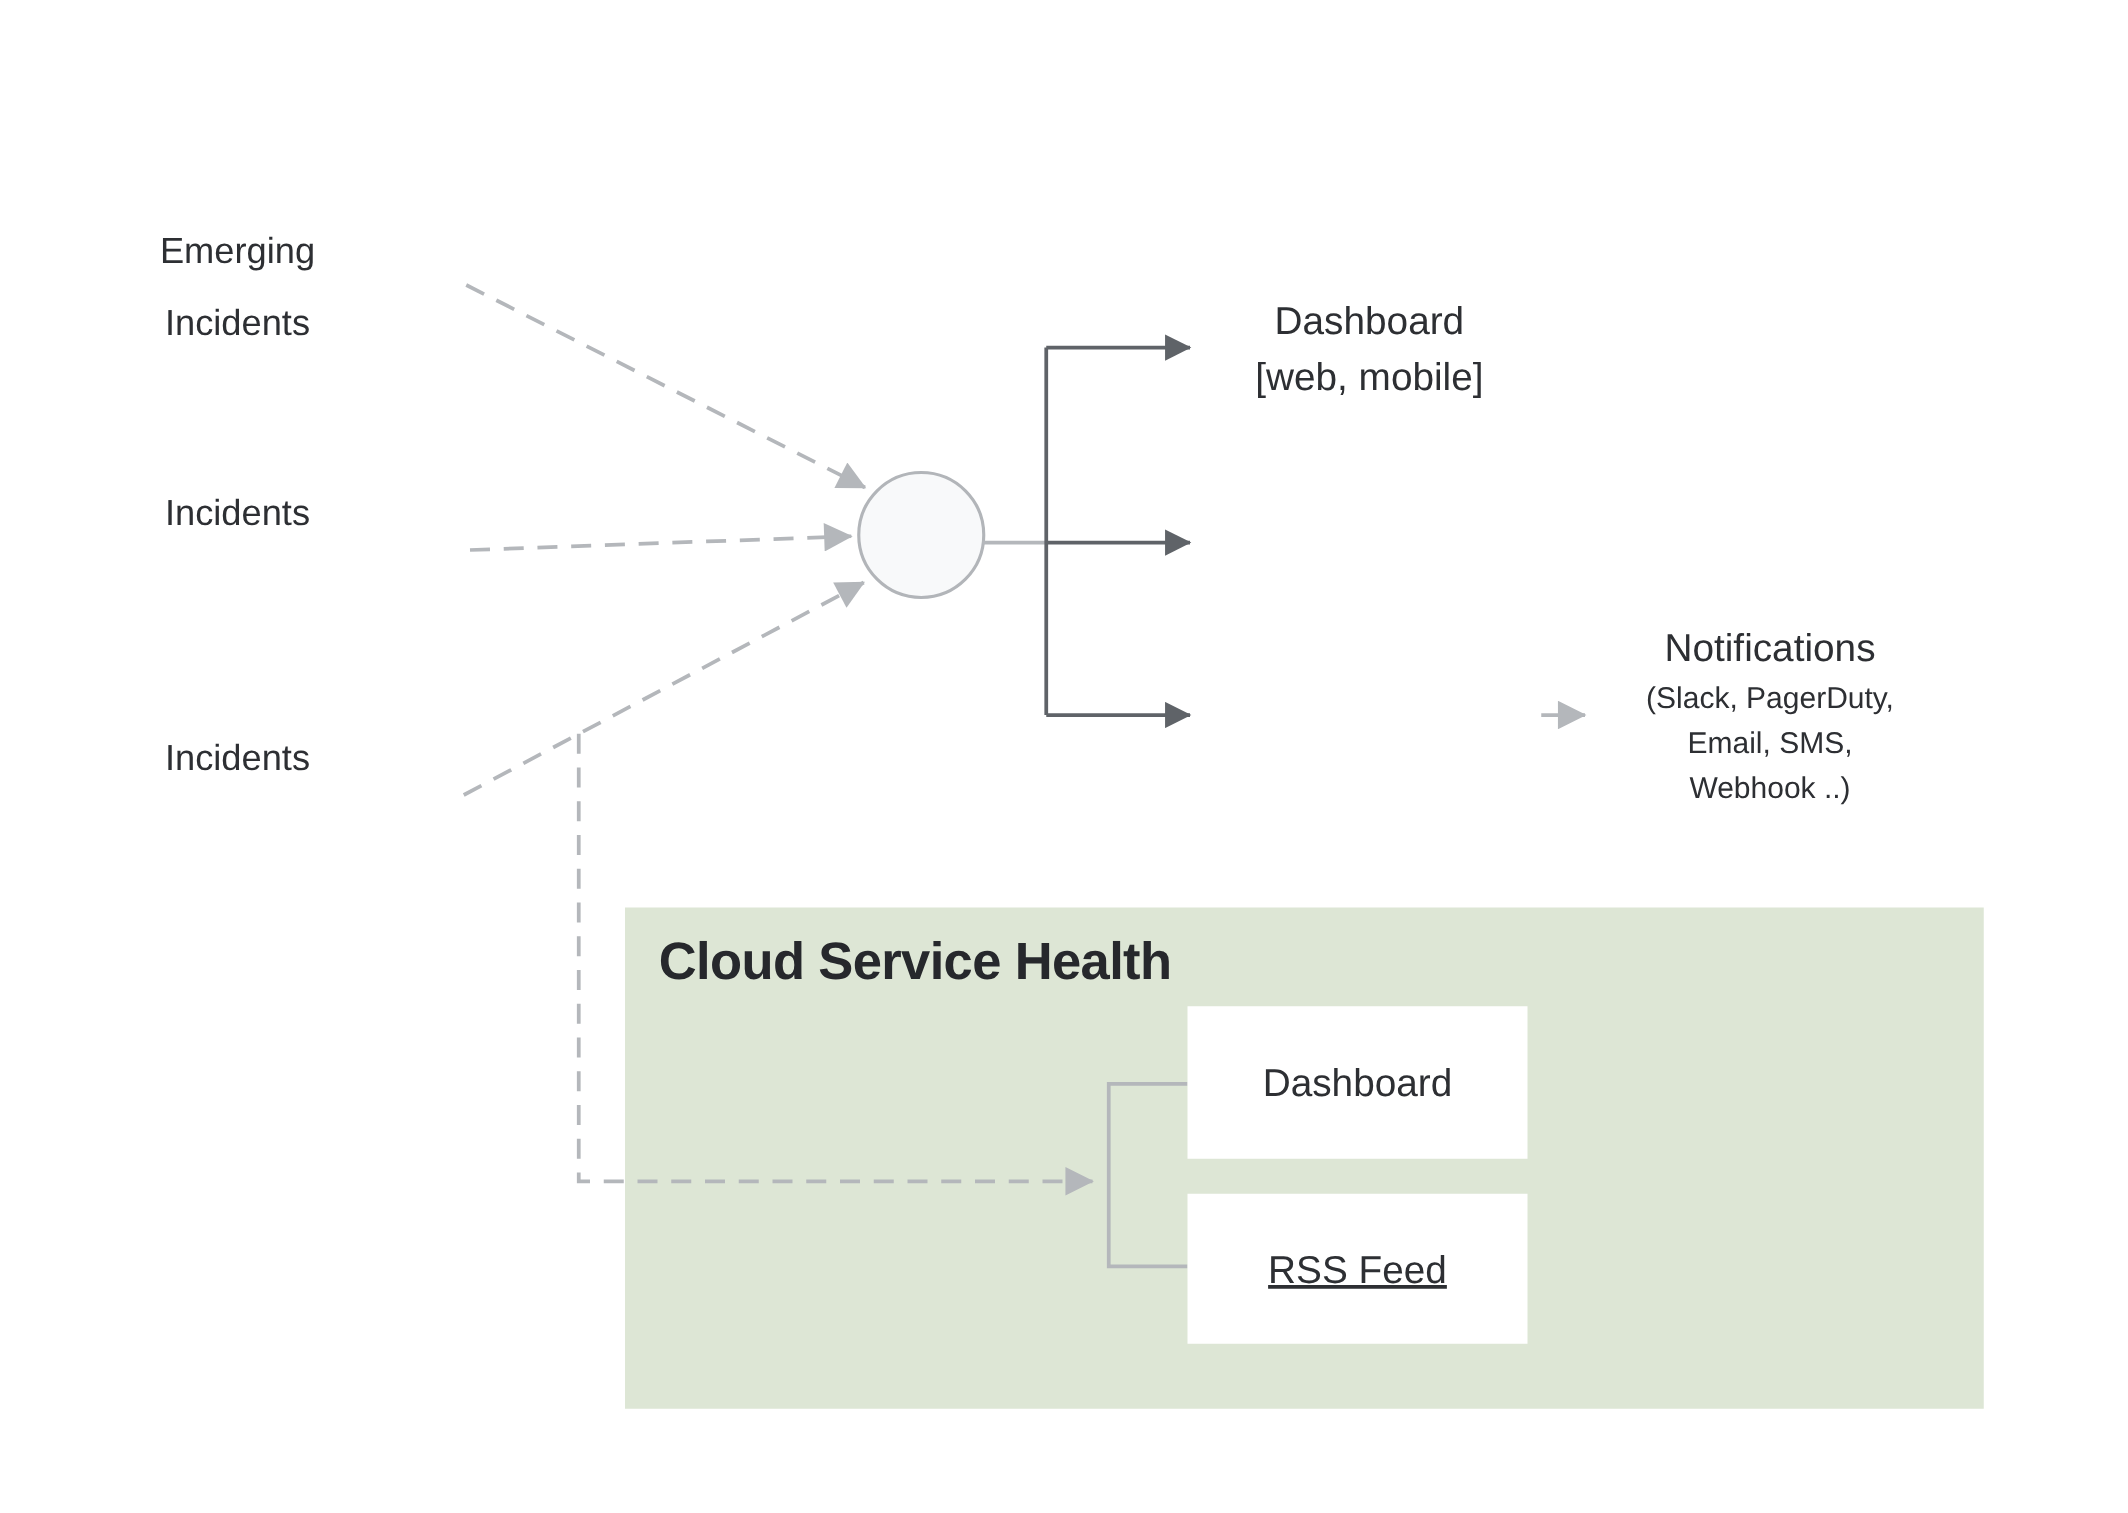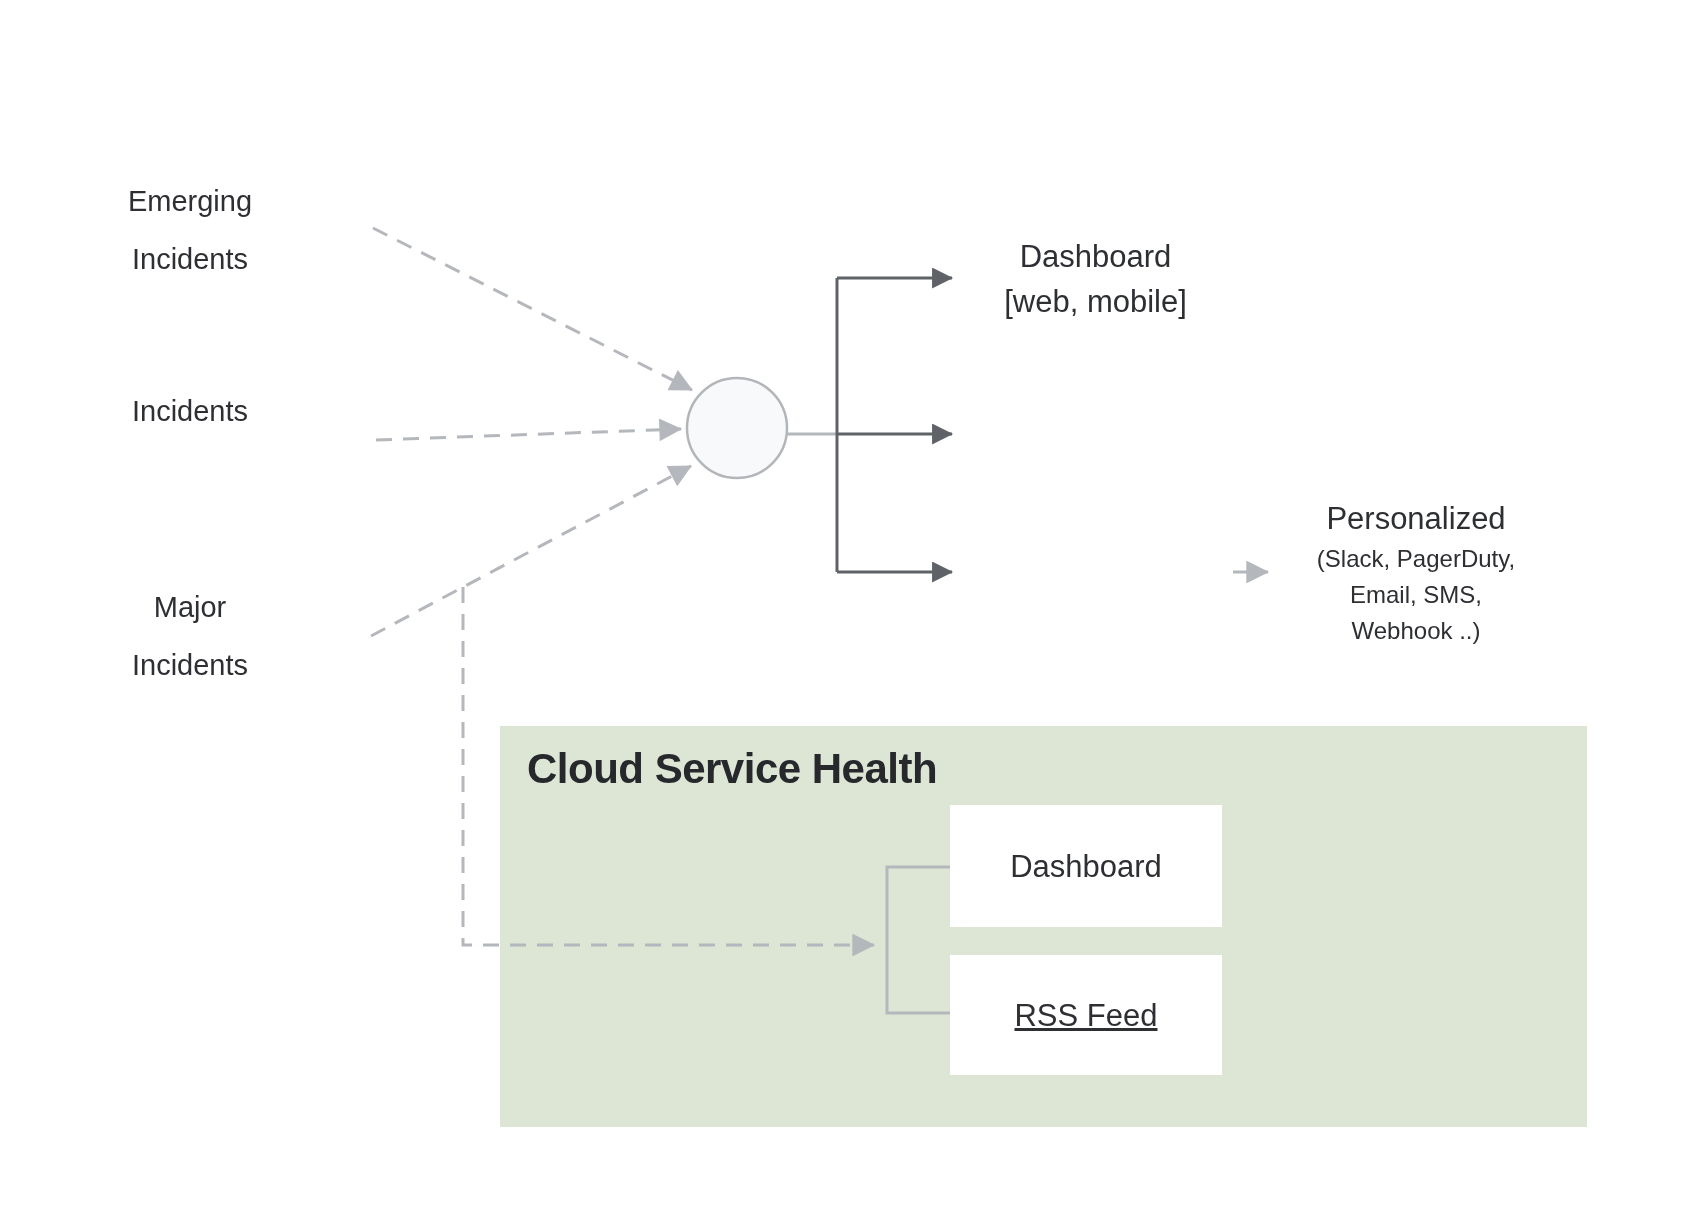--- a/index.html
+++ b/index.html
@@ -75,21 +75,20 @@
   </div>
 
   <div class="source-label" id="src-emerging">
     <div>Emerging</div>
     <div>Incidents</div>
   </div>
   <div class="source-label" id="src-confirmed">
     <div>Incidents</div>
   </div>
   <div class="source-label" id="src-major">
-    <div>Major</div>
     <div>Incidents</div>
   </div>
 
   <svg class="wires" width="1702" height="1210" viewBox="0 0 1702 1210" aria-hidden="true">
     <defs>
       <marker id="ah-dark" viewBox="0 0 10 10" refX="9.5" refY="5" markerWidth="8.5" markerHeight="7" orient="auto">
         <path class="head-dark" d="M0,0 L10,5 L0,10 Z"></path>
       </marker>
       <marker id="ah-light" viewBox="0 0 10 10" refX="9.5" refY="5" markerWidth="9.5" markerHeight="7.6" orient="auto">
         <path class="head-light" d="M0,0 L10,5 L0,10 Z"></path>
@@ -113,21 +112,21 @@
     <line class="wire-light" x1="1233" y1="572" x2="1268" y2="572" marker-end="url(#ah-light)"></line>
 
     <path class="wire-light" d="M950,867 L887,867 L887,1013 L950,1013"></path>
   </svg>
 
   <div class="box" id="box-dash-web">
     <div>Dashboard</div>
     <div>[web, mobile]</div>
   </div>
   <div class="box" id="box-notifications">
-    <div class="notif-title">Personalized</div>
+    <div class="notif-title">Notifications</div>
     <div class="notif-sub">(Slack, PagerDuty,</div>
     <div class="notif-sub">Email, SMS,</div>
     <div class="notif-sub">Webhook ..)</div>
   </div>
 
   <div class="box" id="box-dash-green">
     <div>Dashboard</div>
   </div>
   <div class="box" id="box-rss">
     <div>RSS Feed</div>

